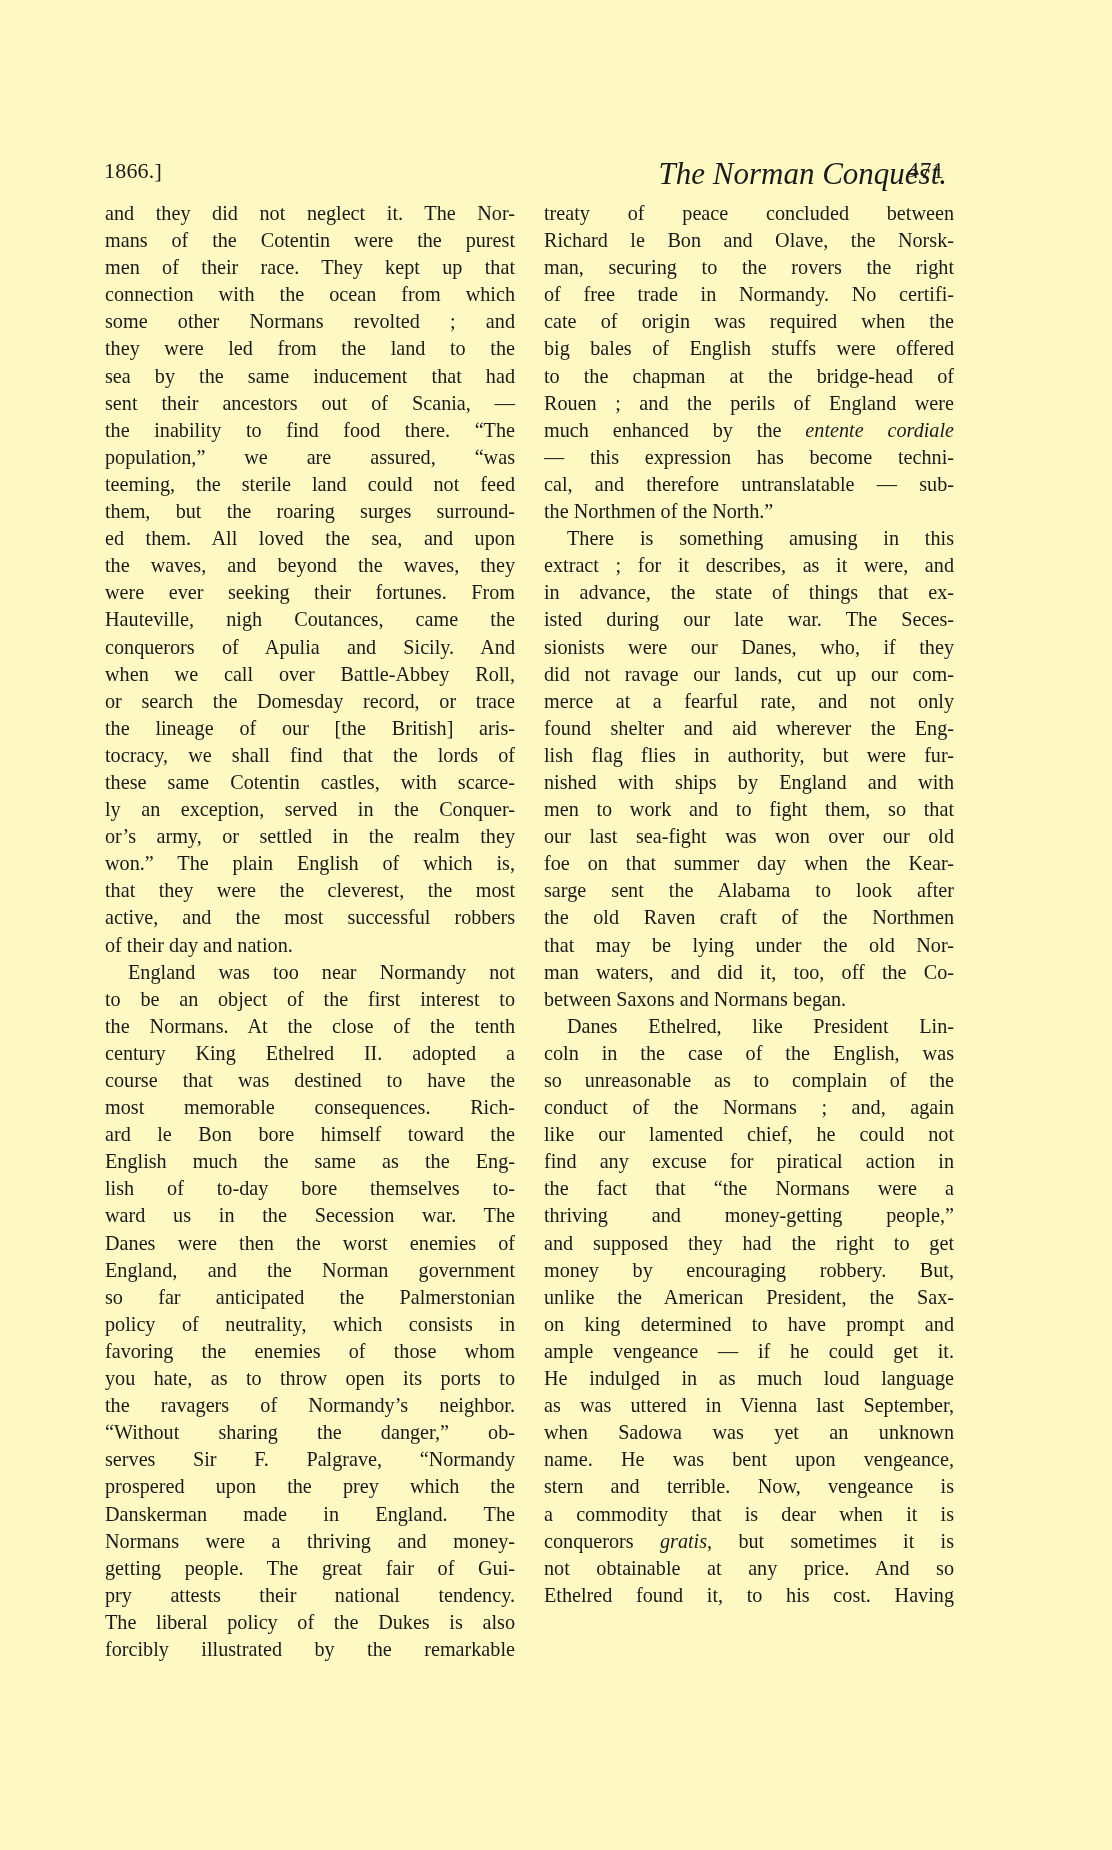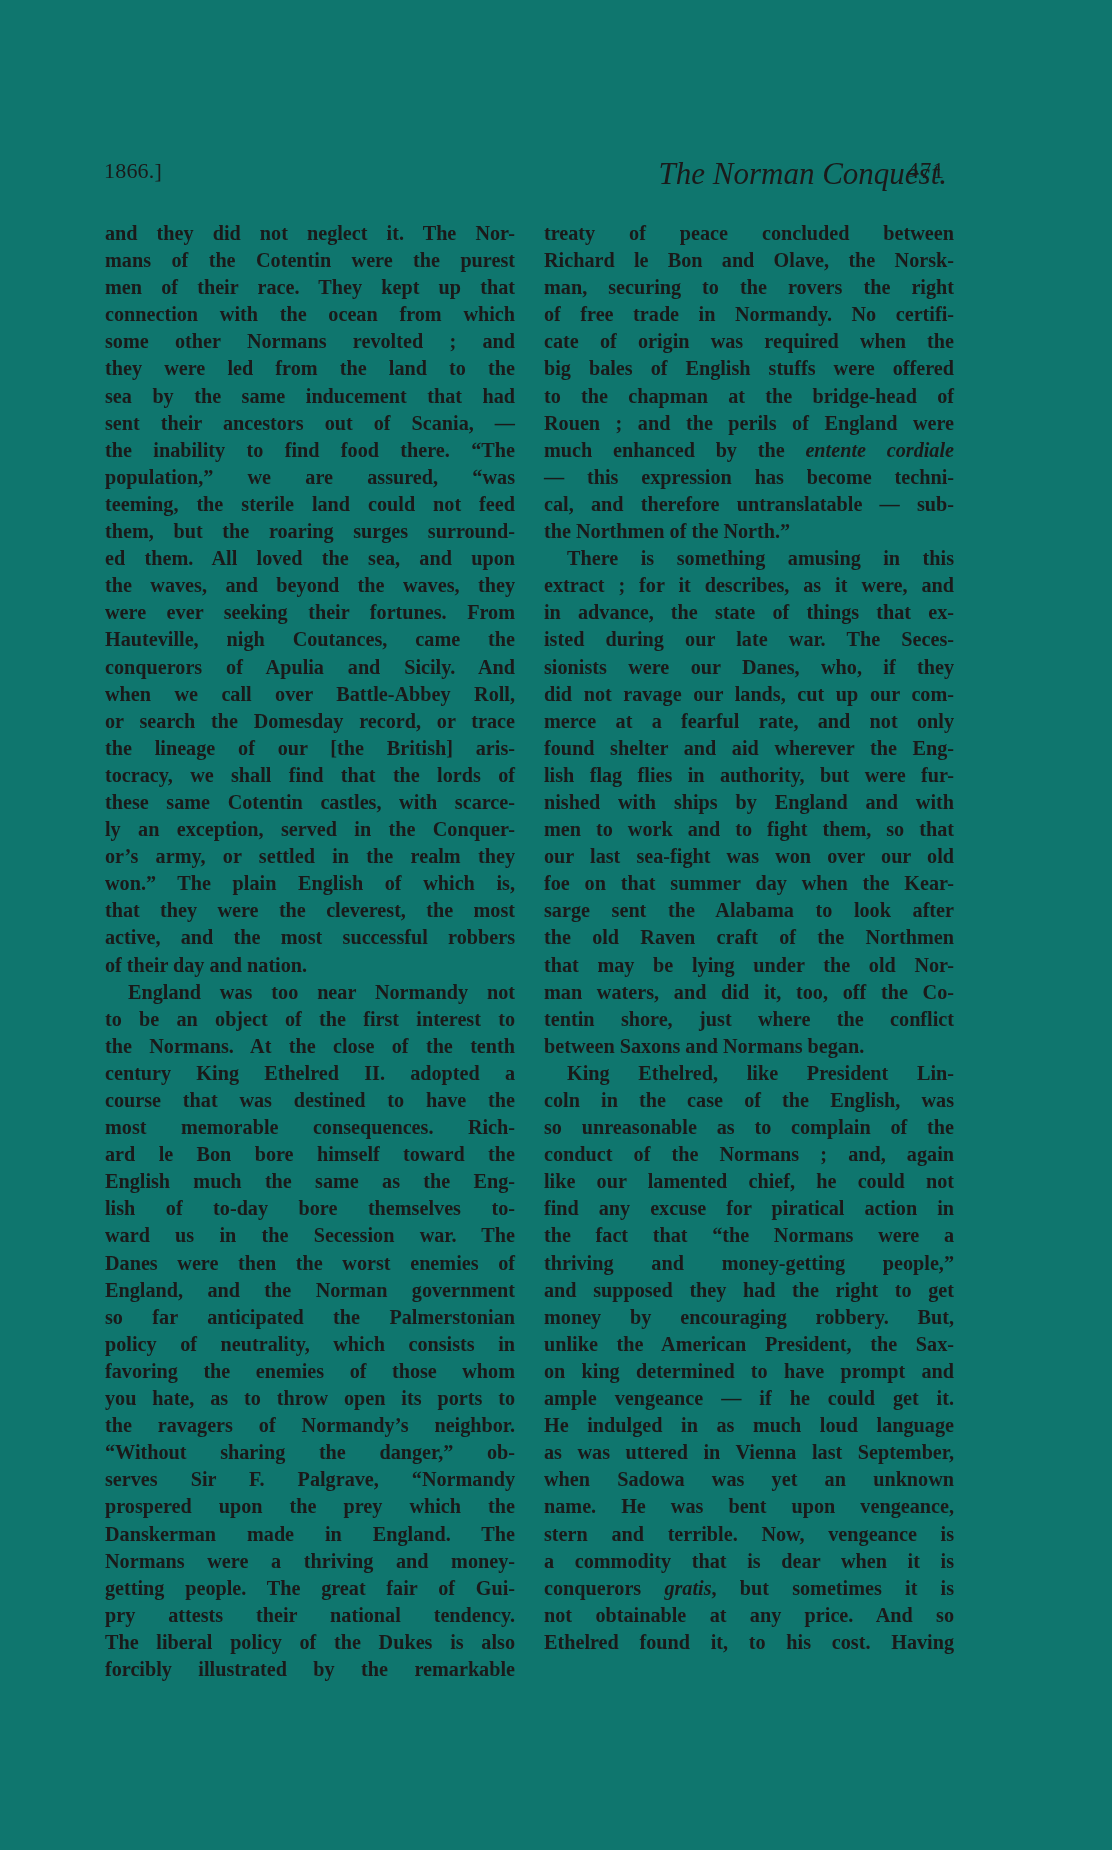--- a/index.html
+++ b/index.html
@@ -1,24 +1,24 @@
 <!DOCTYPE html>
 <html><head>
 <meta charset="utf-8">
 <style>
   html, body { margin: 0; padding: 0; background: #ffffff; }
   body { width: 1112px; height: 1850px; position: relative; overflow: hidden;
          font-family: "Liberation Serif", "DejaVu Serif", serif; color: #1a1a1a; }
-  .page { position: absolute; left: 0; top: 0; width: 1112px; height: 1850px; background: #0f766e; }
+  .page { position: absolute; left: 0; top: 0; width: 1112px; height: 1850px; background: #fef9c3; }
   .header { position: absolute; left: 104px; width: 843px; top: 158px; height: 30px; }
   .running-left { position: absolute; left: 0; top: 0; font-size: 22px; letter-spacing: 0.2px; }
   .running-title { position: absolute; left: 0; right: 0; top: -2px; text-align: right;
                    font-style: italic; font-size: 31px; }
   .page-number { position: absolute; right: 2px; top: 0; font-size: 23px; letter-spacing: 1px; }
-  .column { position: absolute; top: 220px; width: 410px; font-weight: bold; }
+  .column { position: absolute; top: 200px; width: 410px; }
   .col-left { left: 105px; }
   .col-right { left: 544px; }
   .line { height: 27.1px; line-height: 27.1px; font-size: 20.2px; white-space: nowrap;
           text-align: justify; text-align-last: justify; overflow: visible; }
   .line.last { text-align-last: left; }
   .line.indent { text-indent: 23px; }
   .it { font-style: italic; }
 </style>
 </head>
 <body>
@@ -108,23 +108,22 @@
       <div class="line"><span>found shelter and aid wherever the Eng-</span></div>
       <div class="line"><span>lish flag flies in authority, but were fur-</span></div>
       <div class="line"><span>nished with ships by England and with</span></div>
       <div class="line"><span>men to work and to fight them, so that</span></div>
       <div class="line"><span>our last sea-fight was won over our old</span></div>
       <div class="line"><span>foe on that summer day when the Kear-</span></div>
       <div class="line"><span>sarge sent the Alabama to look after</span></div>
       <div class="line"><span>the old Raven craft of the Northmen</span></div>
       <div class="line"><span>that may be lying under the old Nor-</span></div>
       <div class="line"><span>man waters, and did it, too, off the Co-</span></div>
-      <div class="line"><span>tentin shore, just where the conflict</span></div>
       <div class="line last"><span>between Saxons and Normans began.</span></div>
-      <div class="line indent"><span>King Ethelred, like President Lin-</span></div>
+      <div class="line indent"><span>Danes Ethelred, like President Lin-</span></div>
       <div class="line"><span>coln in the case of the English, was</span></div>
       <div class="line"><span>so unreasonable as to complain of the</span></div>
       <div class="line"><span>conduct of the Normans ; and, again</span></div>
       <div class="line"><span>like our lamented chief, he could not</span></div>
       <div class="line"><span>find any excuse for piratical action in</span></div>
       <div class="line"><span>the fact that “the Normans were a</span></div>
       <div class="line"><span>thriving and money-getting people,”</span></div>
       <div class="line"><span>and supposed they had the right to get</span></div>
       <div class="line"><span>money by encouraging robbery.  But,</span></div>
       <div class="line"><span>unlike the American President, the Sax-</span></div>

